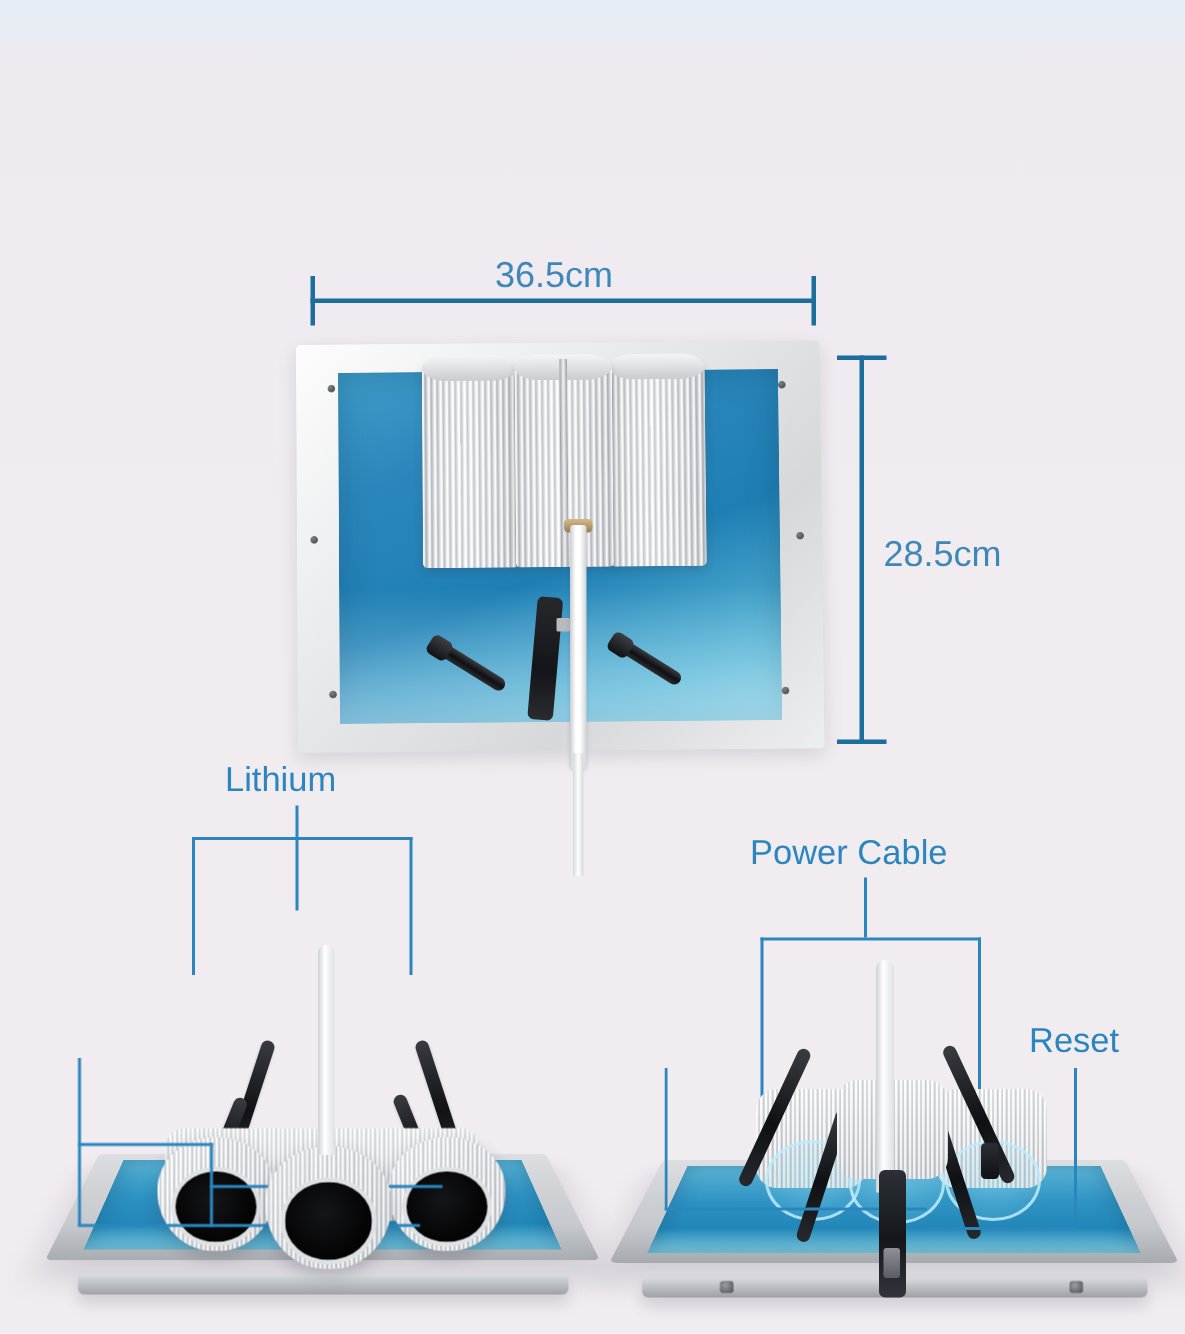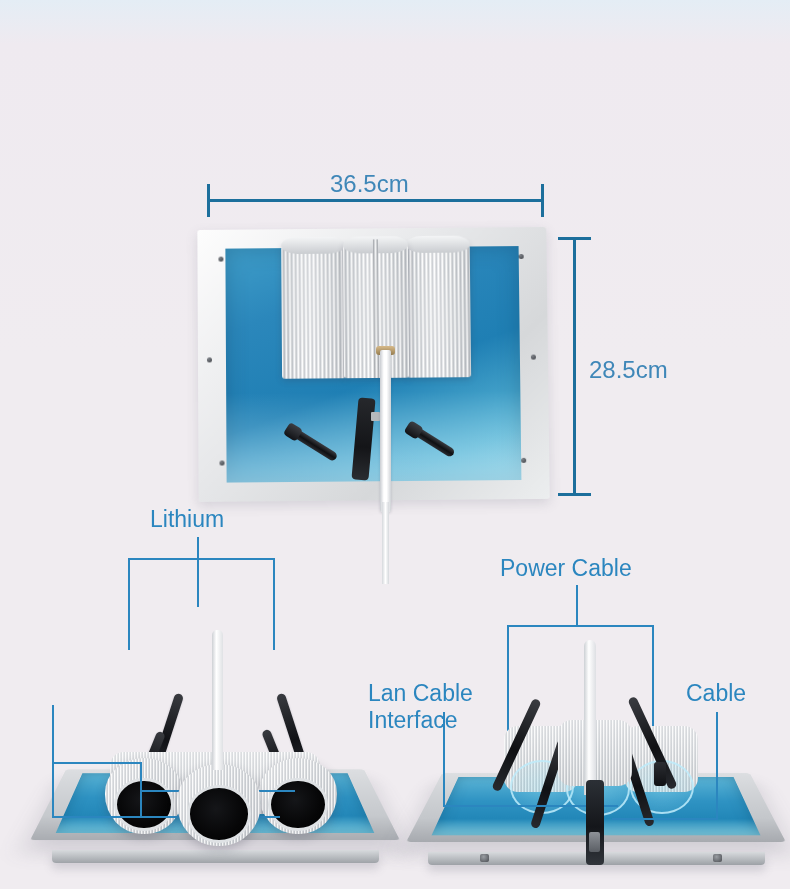--- a/index.html
+++ b/index.html
@@ -605,22 +605,20 @@
     <div class="br-ring r3"></div>
     <div class="br-ant br-ant-1"></div>
     <div class="br-ant br-ant-3"></div>
     <div class="br-ant br-ant-2"></div>
     <div class="br-ant br-ant-4"></div>
     <div class="br-plug"></div>
     <div class="br-conn-blk"></div>
     <div class="br-conn-chip"></div>
   </div>
 
-  <div class="callout cl-lan">Lan Cable
-Interface</div>
   <div class="lead lead-v lan-v1"></div>
   <div class="lead lead-h lan-h1"></div>
 
-  <div class="callout cl-reset">Cable</div>
+  <div class="callout cl-reset">Reset</div>
   <div class="lead lead-v rst-v1"></div>
   <div class="lead lead-h rst-h1"></div>
 
 </div>
 
 </body></html>

